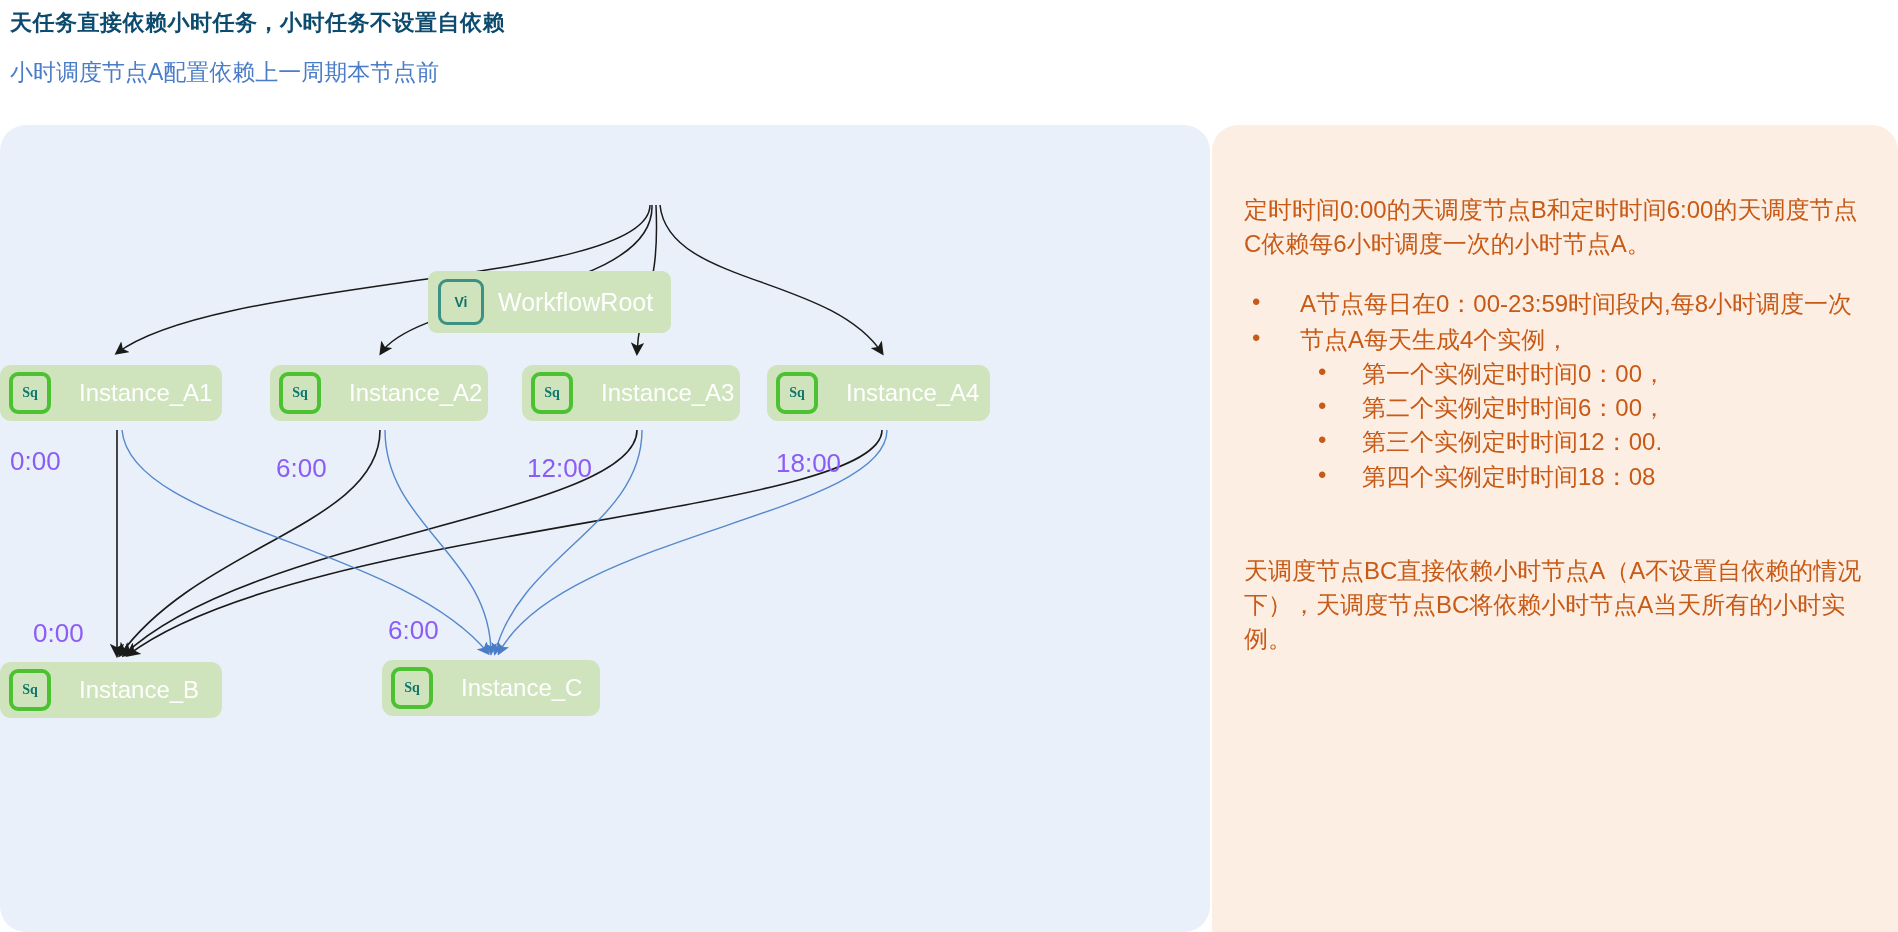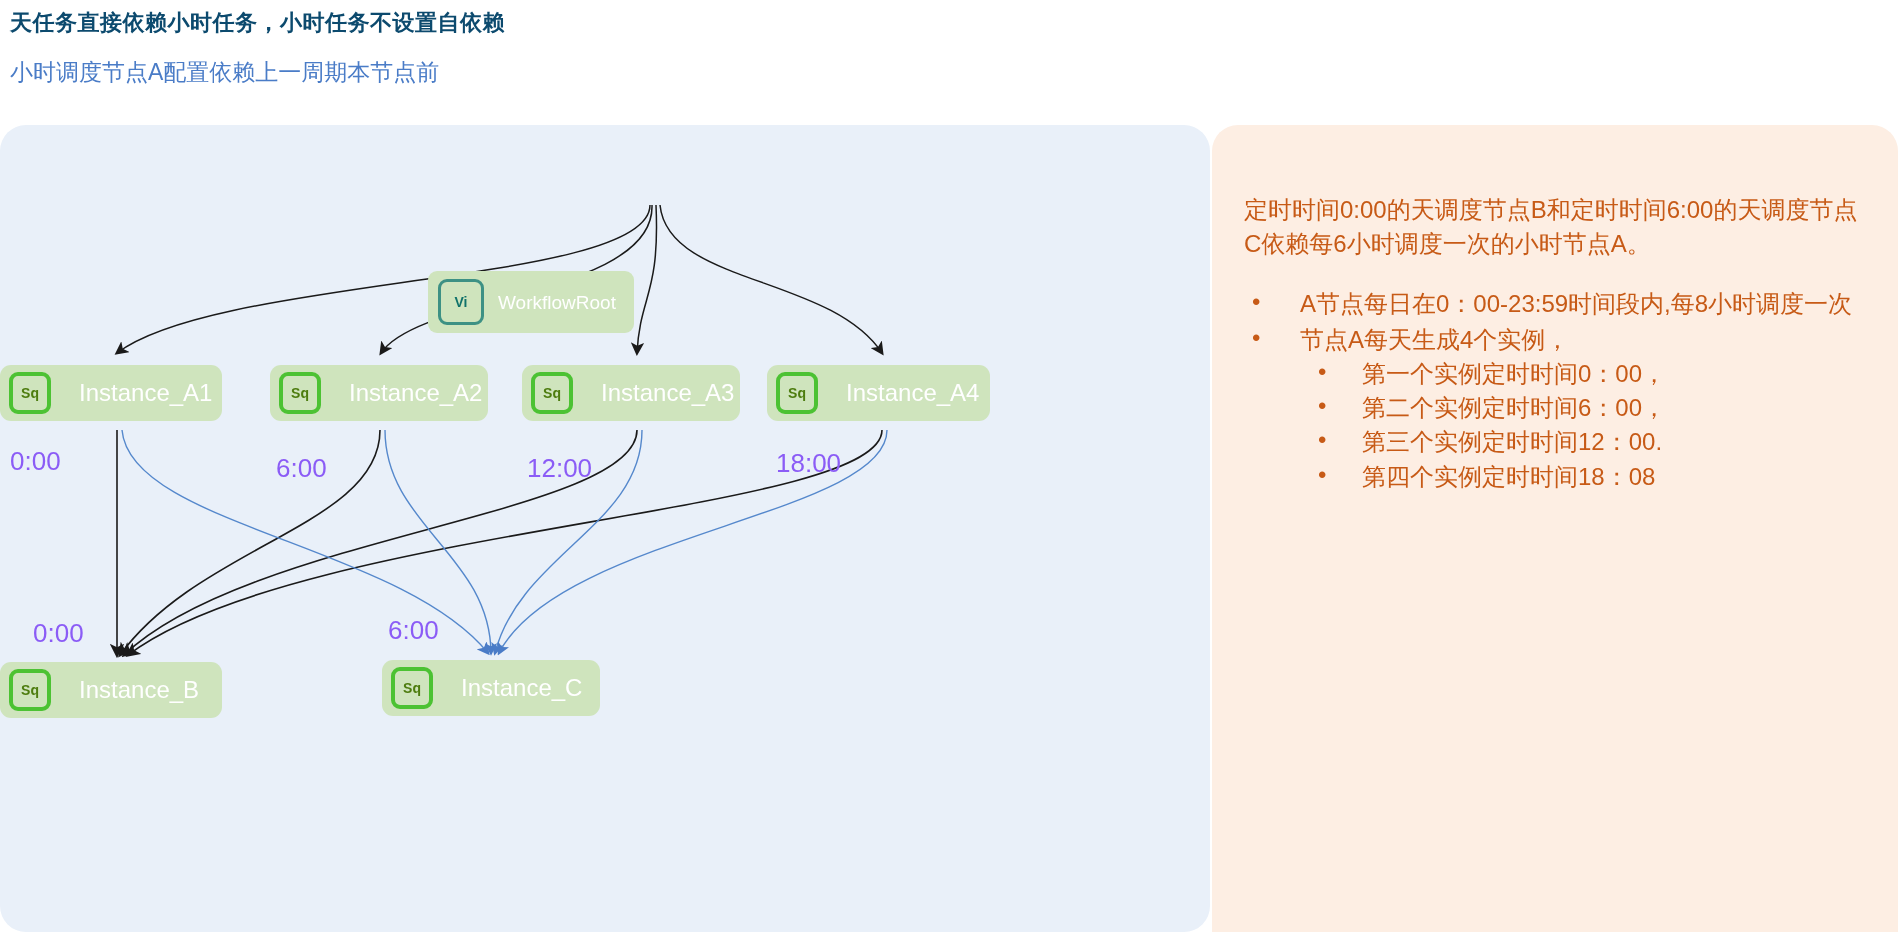--- a/index.html
+++ b/index.html
@@ -41,24 +41,24 @@
   .node-label{
     color:#ffffff;font-size:24px;line-height:1;margin-left:28px;
     white-space:nowrap;
   }
   .badge{
     width:42px;height:42px;border-radius:9px;box-sizing:border-box;
     display:flex;align-items:center;justify-content:center;
     font-size:14px;font-weight:bold;line-height:1;flex:0 0 auto;
   }
   .badge.vi{border:3px solid #3d9184;color:#10726a;}
-  .badge.sq{border:4px solid #4cc233;color:#4d7c0f;}
+  .badge.sq{border:4px solid #4cc233;color:#0f766e;font-family:Liberation Serif, serif;}
 
   .root-node{height:62px;border-radius:9px;padding:0 18px 0 10px;}
-  .root-node .node-label{font-size:19px;margin-left:14px;}
+  .root-node .node-label{font-size:25px;margin-left:14px;}
   .root-node .badge{width:46px;height:46px;}
 
   
   .time-label{
     position:absolute;font-size:26px;color:#8b5cf6;
     white-space:nowrap;line-height:1;
   }
 
   
   #notes-inner{
@@ -176,14 +176,15 @@
         <span>节点A每天生成4个实例，</span>
         <ul class="lvl2">
           <li>第一个实例定时时间0：00，</li>
           <li>第二个实例定时时间6：00，</li>
           <li>第三个实例定时时间12：00.</li>
           <li>第四个实例定时时间18：08</li>
         </ul>
       </li>
     </ul>
     <div class="note-gap-lg"></div>
+    <p class="note-para">天调度节点BC直接依赖小时节点A（A不设置自依赖的情况下），天调度节点BC将依赖小时节点A当天所有的小时实例。</p>
   </div>
 </div>
 
 </body></html>

